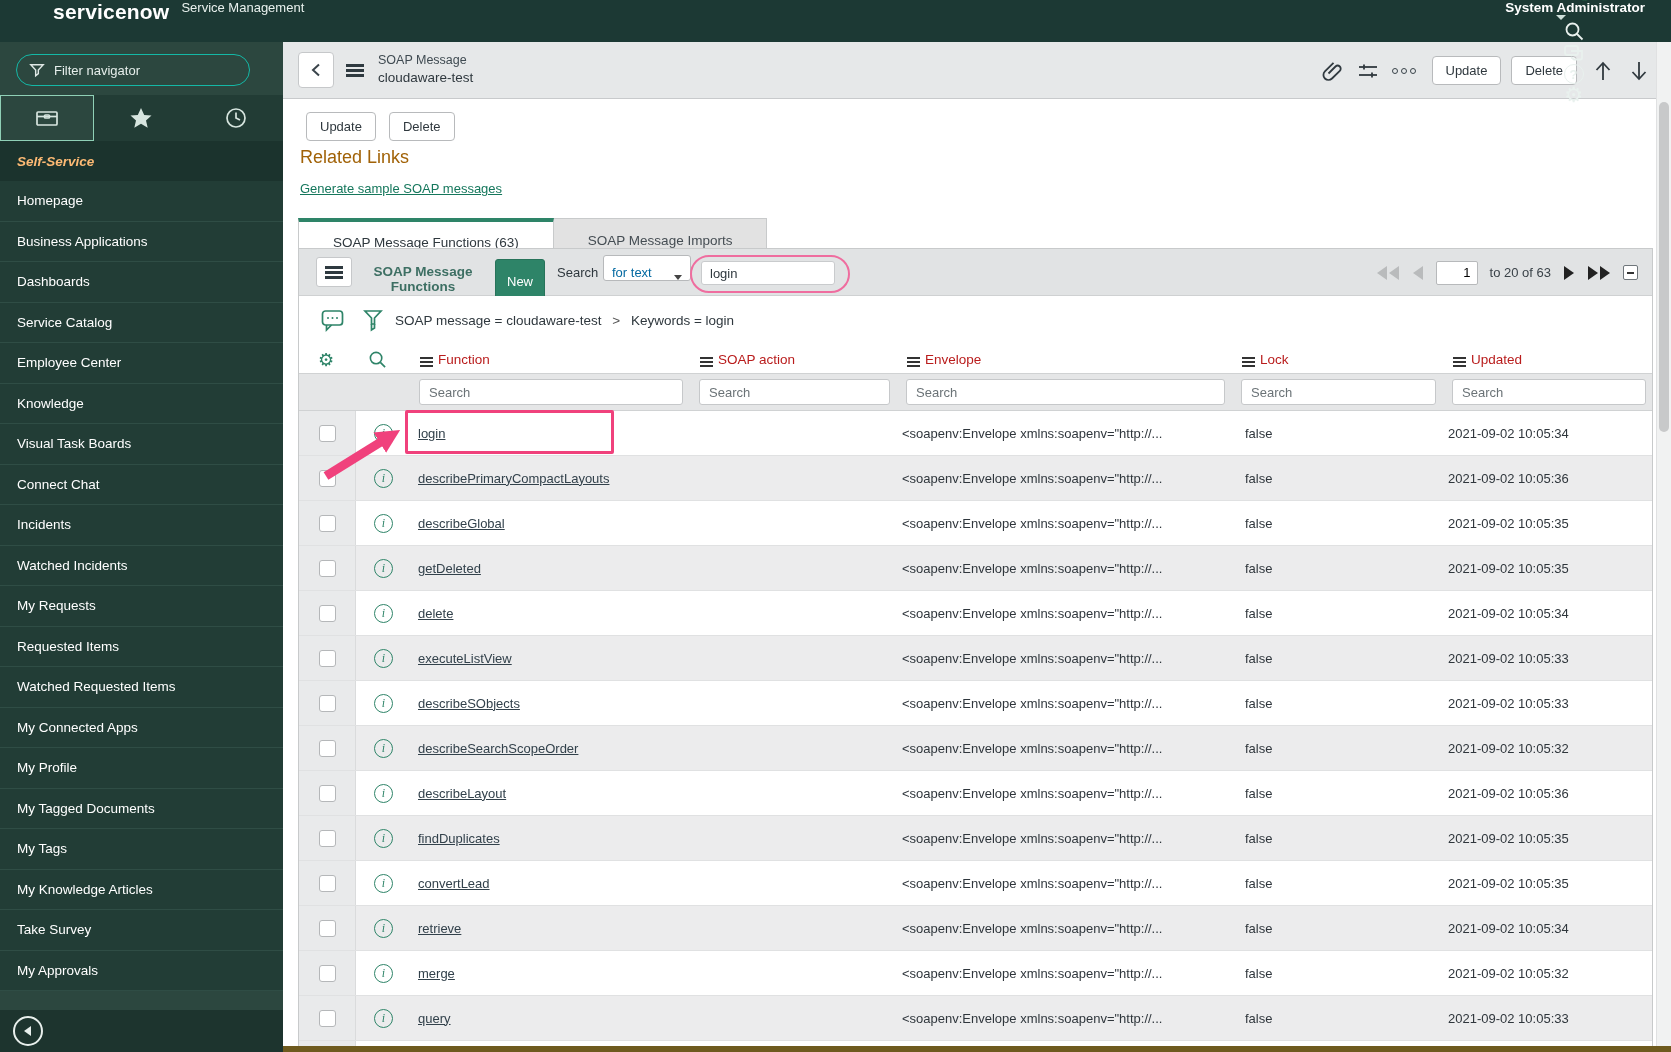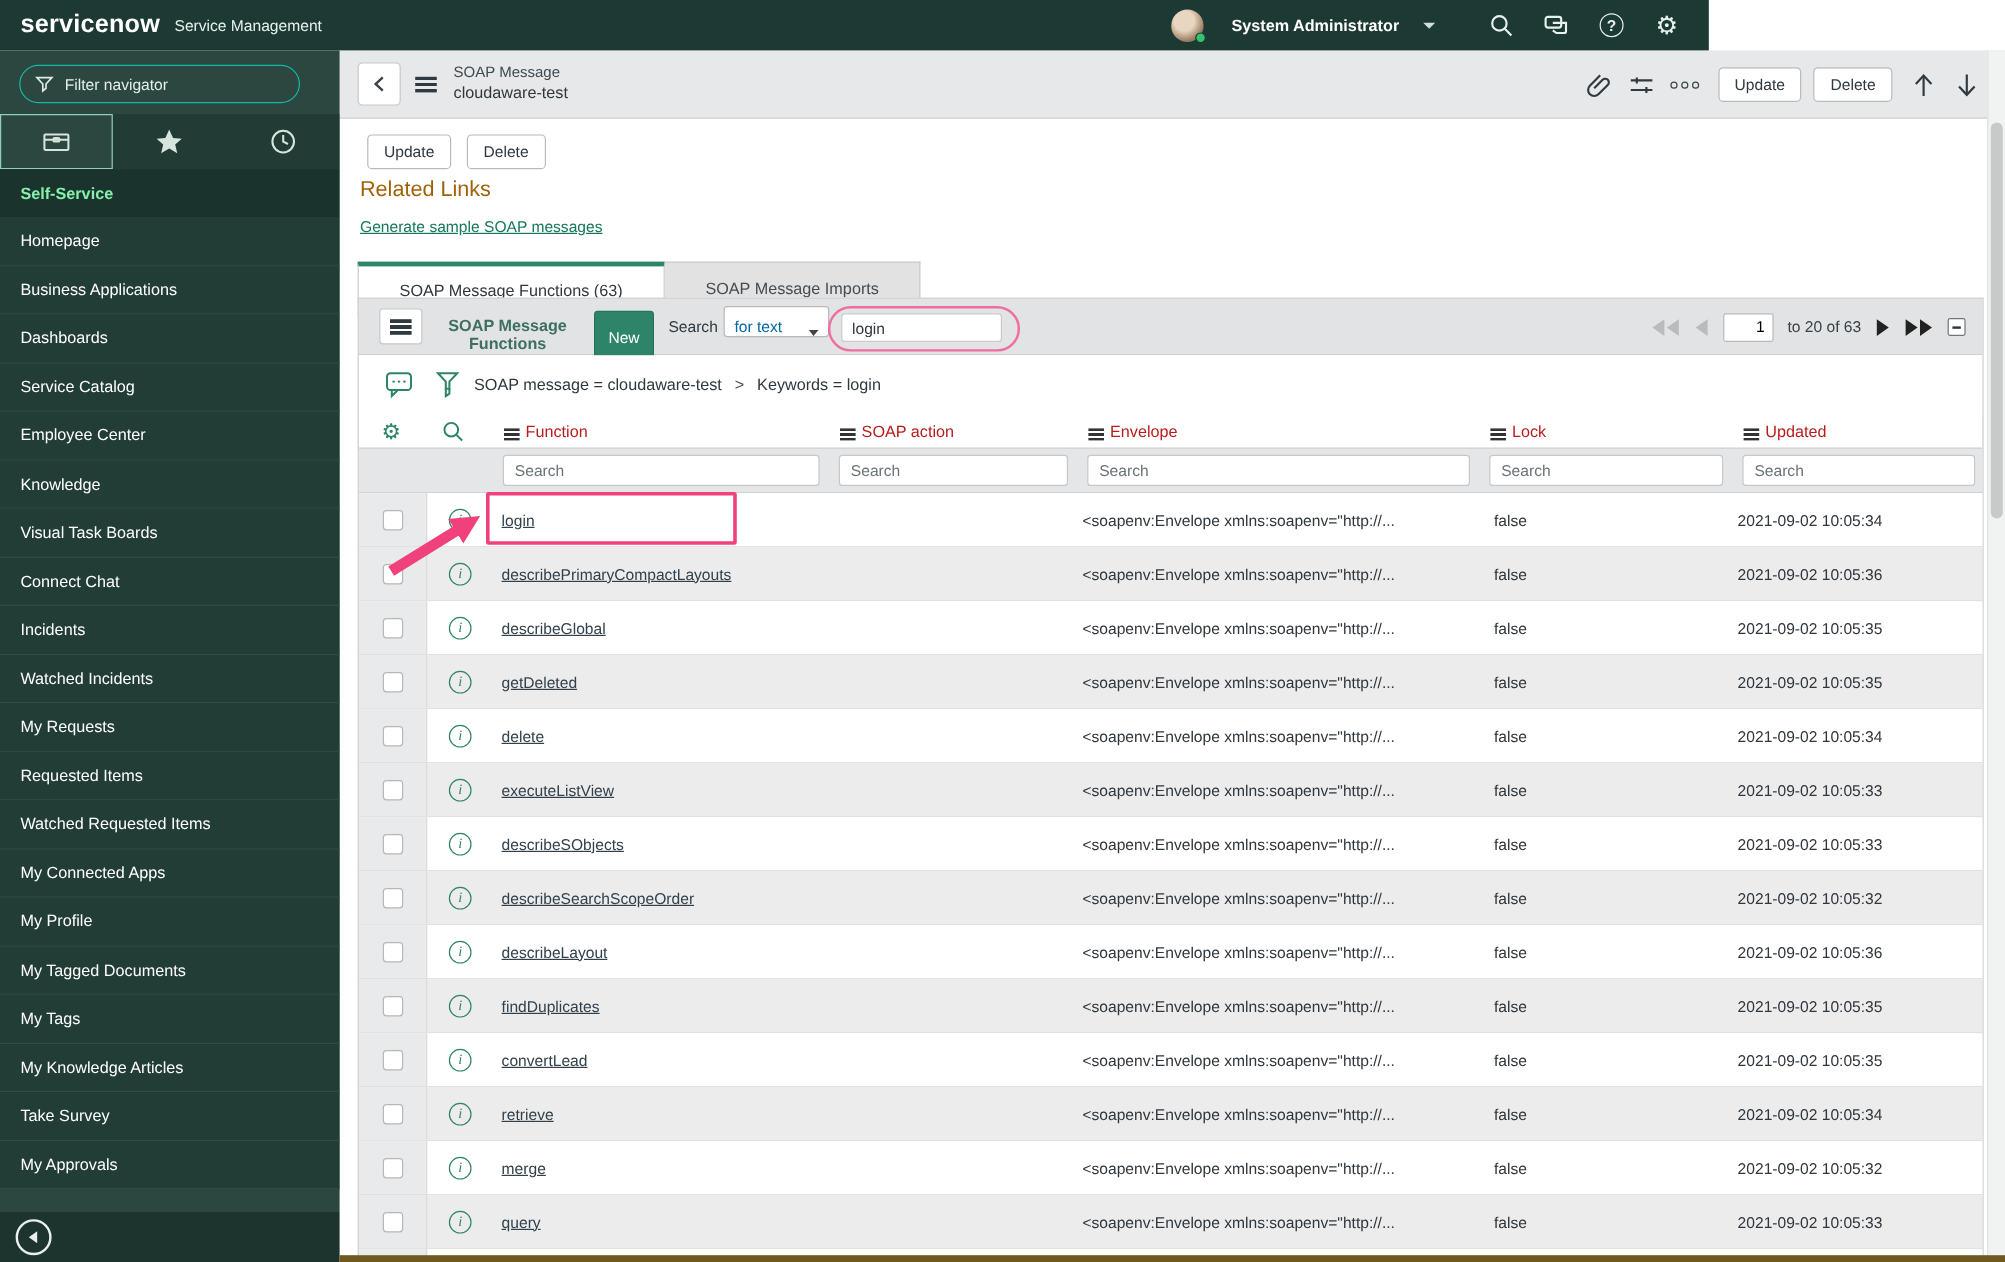--- a/index.html
+++ b/index.html
@@ -5,25 +5,25 @@
   * { margin:0; padding:0; box-sizing:border-box; }
   html,body { width:1671px; height:1052px; overflow:hidden; }
   body {
     font-family:"Liberation Sans", sans-serif;
     position:relative;
     background:#fff;
     color:#2f383e;
     --header-bg:#1c3934; --sidebar-bg:#2c473f; --accent:#2e8468; --pink:#f0417c;
   }
   
-  .app-header { position:absolute; left:0; top:0; width:1424px; height:42px;
-    background:var(--header-bg); display:flex; align-items:center; z-index:30; }
+  .app-header { position:absolute; left:0; top:0; width:1671px; height:42px;
+    background:var(--header-bg); display:flex; z-index:30;padding-left:36px; }
   .brand { font-size:21px; font-weight:bold; color:#fff; letter-spacing:.2px; margin-left:17px; }
   .product { font-size:13px; color:#e9f1ee; margin-left:12px; }
-  .hdr-right { position:absolute; right:18px; top:0; height:42px; display:flex; align-items:center; gap:12px; }
+  .hdr-right { position:absolute; right:18px; top:0; height:42px; display:flex; align-items:center; gap:0;flex-direction:column; }
   .avatar { width:27px; height:27px; border-radius:50%; position:relative;
     background:radial-gradient(circle at 40% 35%, #e8d6c0 0 35%, #9b7d62 70%, #5d4a3a 100%); }
   .avatar .status { position:absolute; right:-2px; bottom:-1px; width:9px; height:9px; border-radius:50%;
     background:#36c26e; border:1.5px solid var(--header-bg); }
   .user-name { color:#fff; font-size:13.5px; font-weight:bold; margin:0 8px 0 11px; }
   .caret-down { width:0; height:0; border-left:5px solid transparent; border-right:5px solid transparent;
     border-top:5px solid #cfe0da; margin-right:26px; }
   .hdr-icon { width:34px; height:42px; display:flex; align-items:center; justify-content:center; color:#e9f1ee; }
   .hdr-icon svg { stroke:#e9f1ee; fill:none; stroke-width:1.8px; }
   .help-circle { width:20px; height:20px; border:1.8px solid #e9f1ee; border-radius:50%;
@@ -37,21 +37,21 @@
   .filter-wrap svg { stroke:#dfe8e5; fill:none; stroke-width:1.6px; }
   .filter-input { background:transparent; border:none; outline:none; color:#fff; font-size:13px;
     margin-left:9px; width:180px; font-family:"Liberation Sans", sans-serif; }
   .filter-input::placeholder { color:#e6eeeb; opacity:1; }
   .side-tabs { position:absolute; left:0; top:53px; width:283px; height:46px; background:#223c35; display:flex; }
   .side-tab { flex:1; display:flex; align-items:center; justify-content:center; }
   .side-tab.active { background:var(--sidebar-bg); box-shadow:inset 0 0 0 1px #8fd0b6; }
   .side-tab svg { stroke:#d7e5df; fill:none; stroke-width:1.7px; }
   .side-tab .star { fill:#d7e5df; stroke:none; }
   .side-section { position:absolute; left:0; top:99px; width:283px; height:40px; background:#1b332d;
-    color:#86efac; font-size:13.5px; font-weight:bold; display:flex; align-items:center; padding-left:17px; }
+    color:#fdba74; font-size:13.5px; font-weight:bold; display:flex; align-items:center; padding-left:17px;font-style:italic; }
   .side-nav { position:absolute; left:0; top:139px; width:283px; }
   .nav-item { height:40.5px; background:#223d36; border-bottom:1px solid #2f4d45; color:#fff;
     font-size:13.5px; display:flex; align-items:center; padding-left:17px; cursor:pointer; }
   .sidebar-footer { position:absolute; left:0; top:1010px; width:283px; height:42px;
     background:#1d342e; z-index:25; display:flex; align-items:center; }
   .collapse-btn { width:30px; height:30px; border:2px solid #e8efec; border-radius:50%; margin-left:13px;
     display:flex; align-items:center; justify-content:center; }
   .tri-left { width:0; height:0; border-top:5px solid transparent; border-bottom:5px solid transparent;
     border-right:7px solid #e8efec; margin-right:2px; }
   

